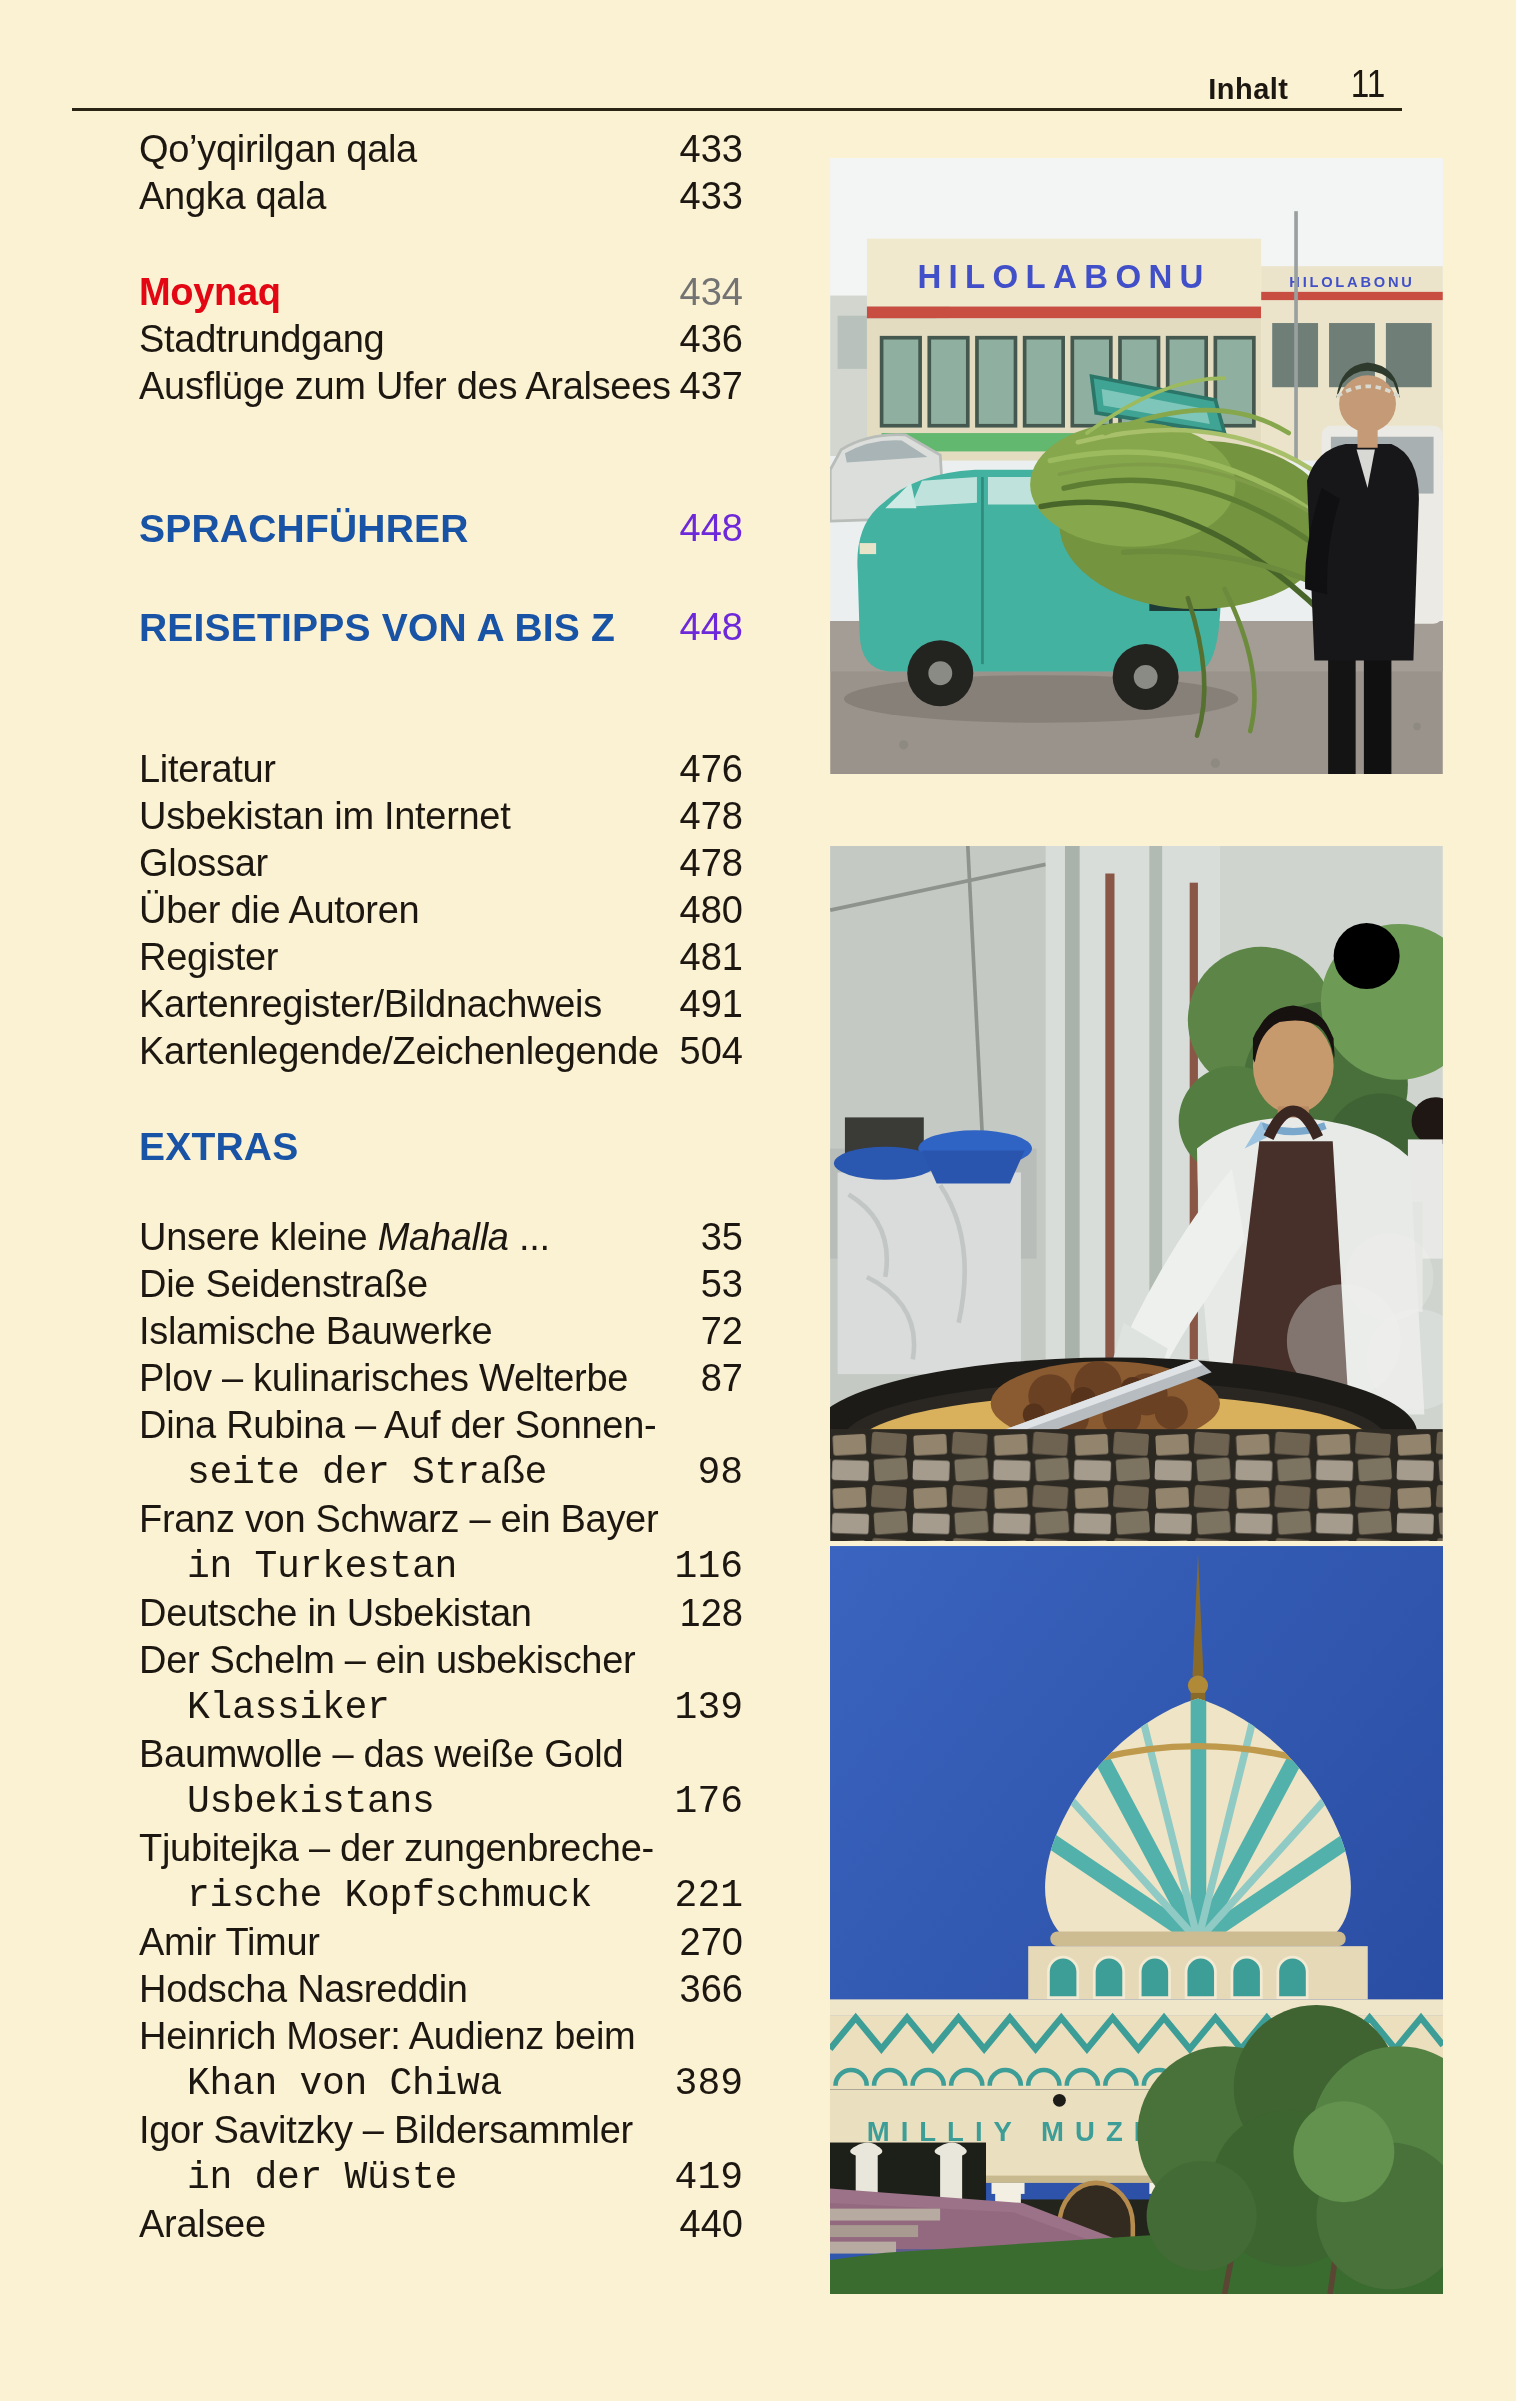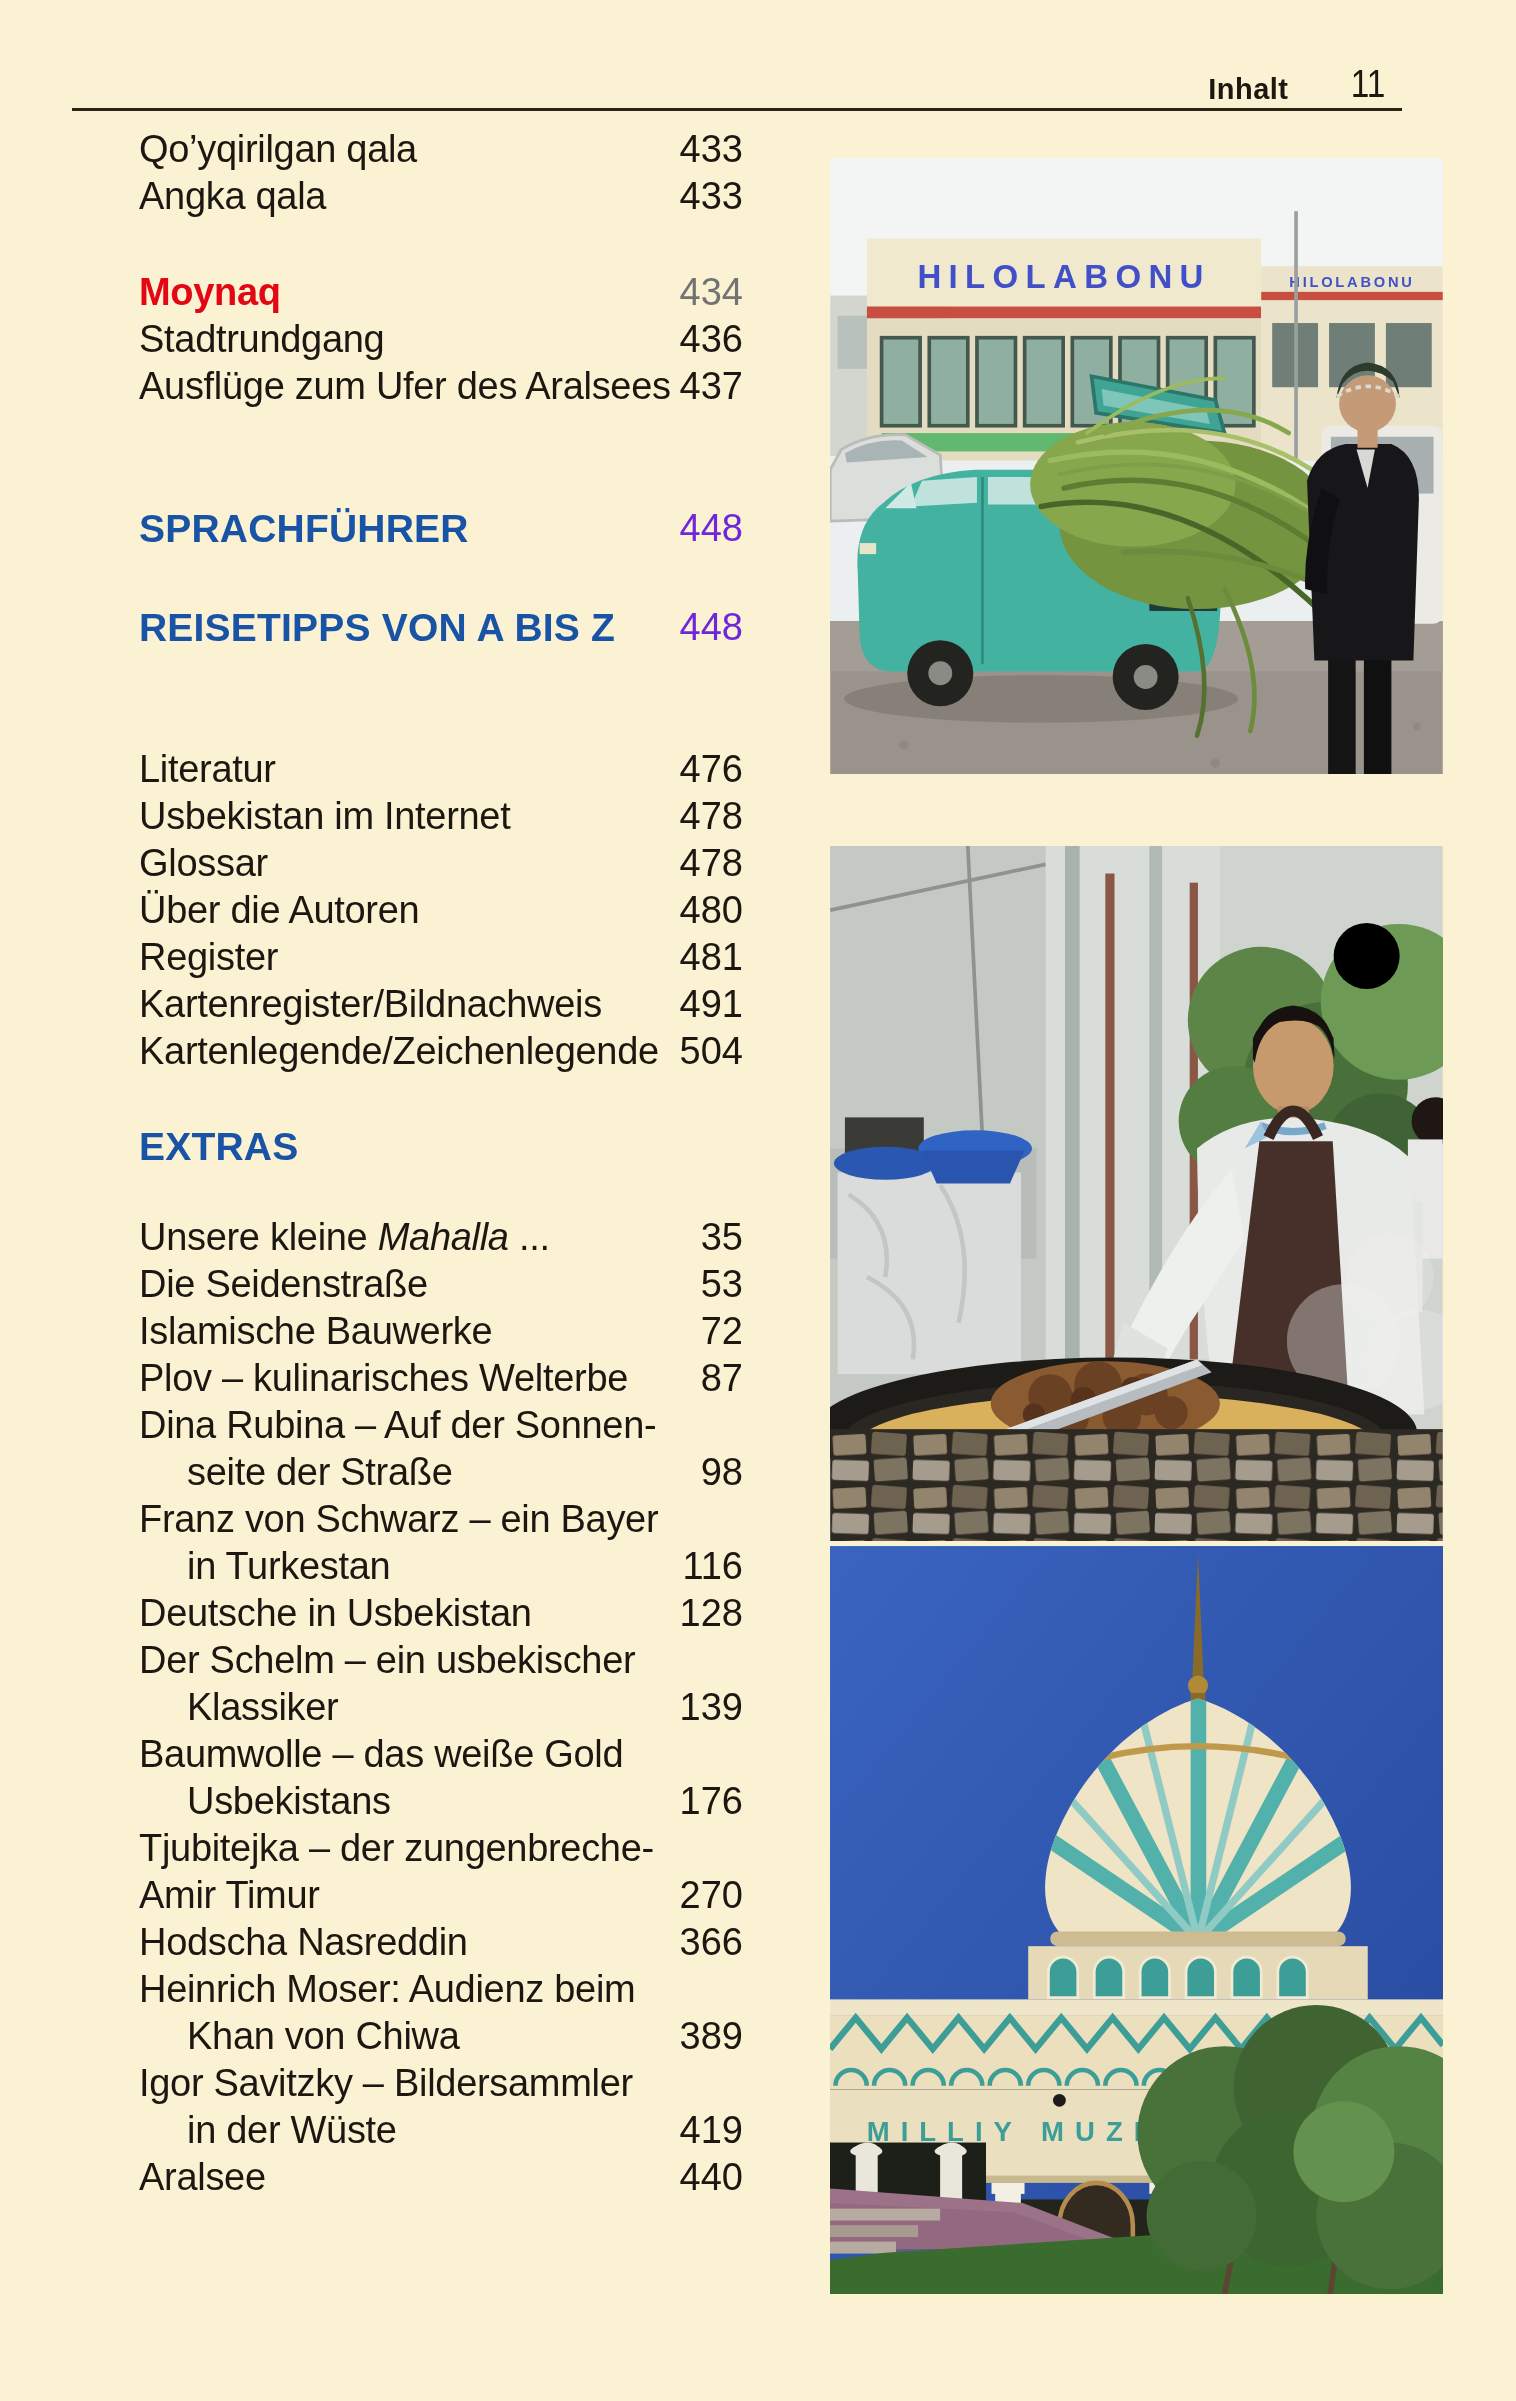--- a/index.html
+++ b/index.html
@@ -11,21 +11,21 @@
        display:flex;justify-content:flex-end;align-items:flex-end;gap:57px;}
   .hdr .title{font-size:29px;font-weight:700;color:#1c1710;letter-spacing:0.5px;}
   .hdr .pageno{font-size:38px;font-weight:400;color:#1c1710;transform:scaleX(.88);transform-origin:right bottom;}
   .rule{position:absolute;top:108px;left:72px;width:1330px;height:2.8px;background:#2a2415;}
 
   
   .toc{position:absolute;top:126px;left:139px;width:604px;}
   .row{position:relative;height:47px;line-height:47px;font-size:38px;color:#1c1710;
        white-space:nowrap;letter-spacing:-0.3px;}
   .row .num{position:absolute;right:0;top:0;font-weight:400;color:#1c1710;font-size:38px;letter-spacing:0;}
-  .row.cont{padding-left:48px;}
+  .row.cont{padding-left:48px;font-family:Liberation Mono, monospace;}
   .row.red{color:#e30613;font-weight:700;}
   .row.red .num{color:#737373;font-weight:400;}
   .row.heading{color:#1953a5;font-weight:700;font-size:39px;letter-spacing:0.2px;}
   .row.heading .num{color:#6d28d9;font-weight:400;}
   .row em{font-style:italic;}
   .gap{width:100%;}
 
   
   .photo{position:absolute;left:790px;width:613px;overflow:hidden;display:block;}
   .photo svg{display:block;}
@@ -74,20 +74,21 @@
       <div class="row entry"><span class="t">Dina Rubina – Auf der Sonnen-</span></div>
       <div class="row cont"><span class="t">seite der Straße</span><span class="num">98</span></div>
       <div class="row entry"><span class="t">Franz von Schwarz – ein Bayer</span></div>
       <div class="row cont"><span class="t">in Turkestan</span><span class="num">116</span></div>
       <div class="row entry"><span class="t">Deutsche in Usbekistan</span><span class="num">128</span></div>
       <div class="row entry"><span class="t">Der Schelm – ein usbekischer</span></div>
       <div class="row cont"><span class="t">Klassiker</span><span class="num">139</span></div>
       <div class="row entry"><span class="t">Baumwolle – das weiße Gold</span></div>
       <div class="row cont"><span class="t">Usbekistans</span><span class="num">176</span></div>
       <div class="row entry"><span class="t">Tjubitejka – der zungenbreche-</span></div>
+      <div class="row cont"><span class="t">rische Kopfschmuck</span><span class="num">221</span></div>
       <div class="row entry"><span class="t">Amir Timur</span><span class="num">270</span></div>
       <div class="row entry"><span class="t">Hodscha Nasreddin</span><span class="num">366</span></div>
       <div class="row entry"><span class="t">Heinrich Moser: Audienz beim</span></div>
       <div class="row cont"><span class="t">Khan von Chiwa</span><span class="num">389</span></div>
       <div class="row entry"><span class="t">Igor Savitzky – Bildersammler</span></div>
       <div class="row cont"><span class="t">in der Wüste</span><span class="num">419</span></div>
       <div class="row entry"><span class="t">Aralsee</span><span class="num">440</span></div>
     </main>
 
   <figure class="photo" id="photo-street" aria-label="Teal hatchback with open rear door full of green fodder, man in dark suit and skullcap beside it, bazaar buildings behind">

